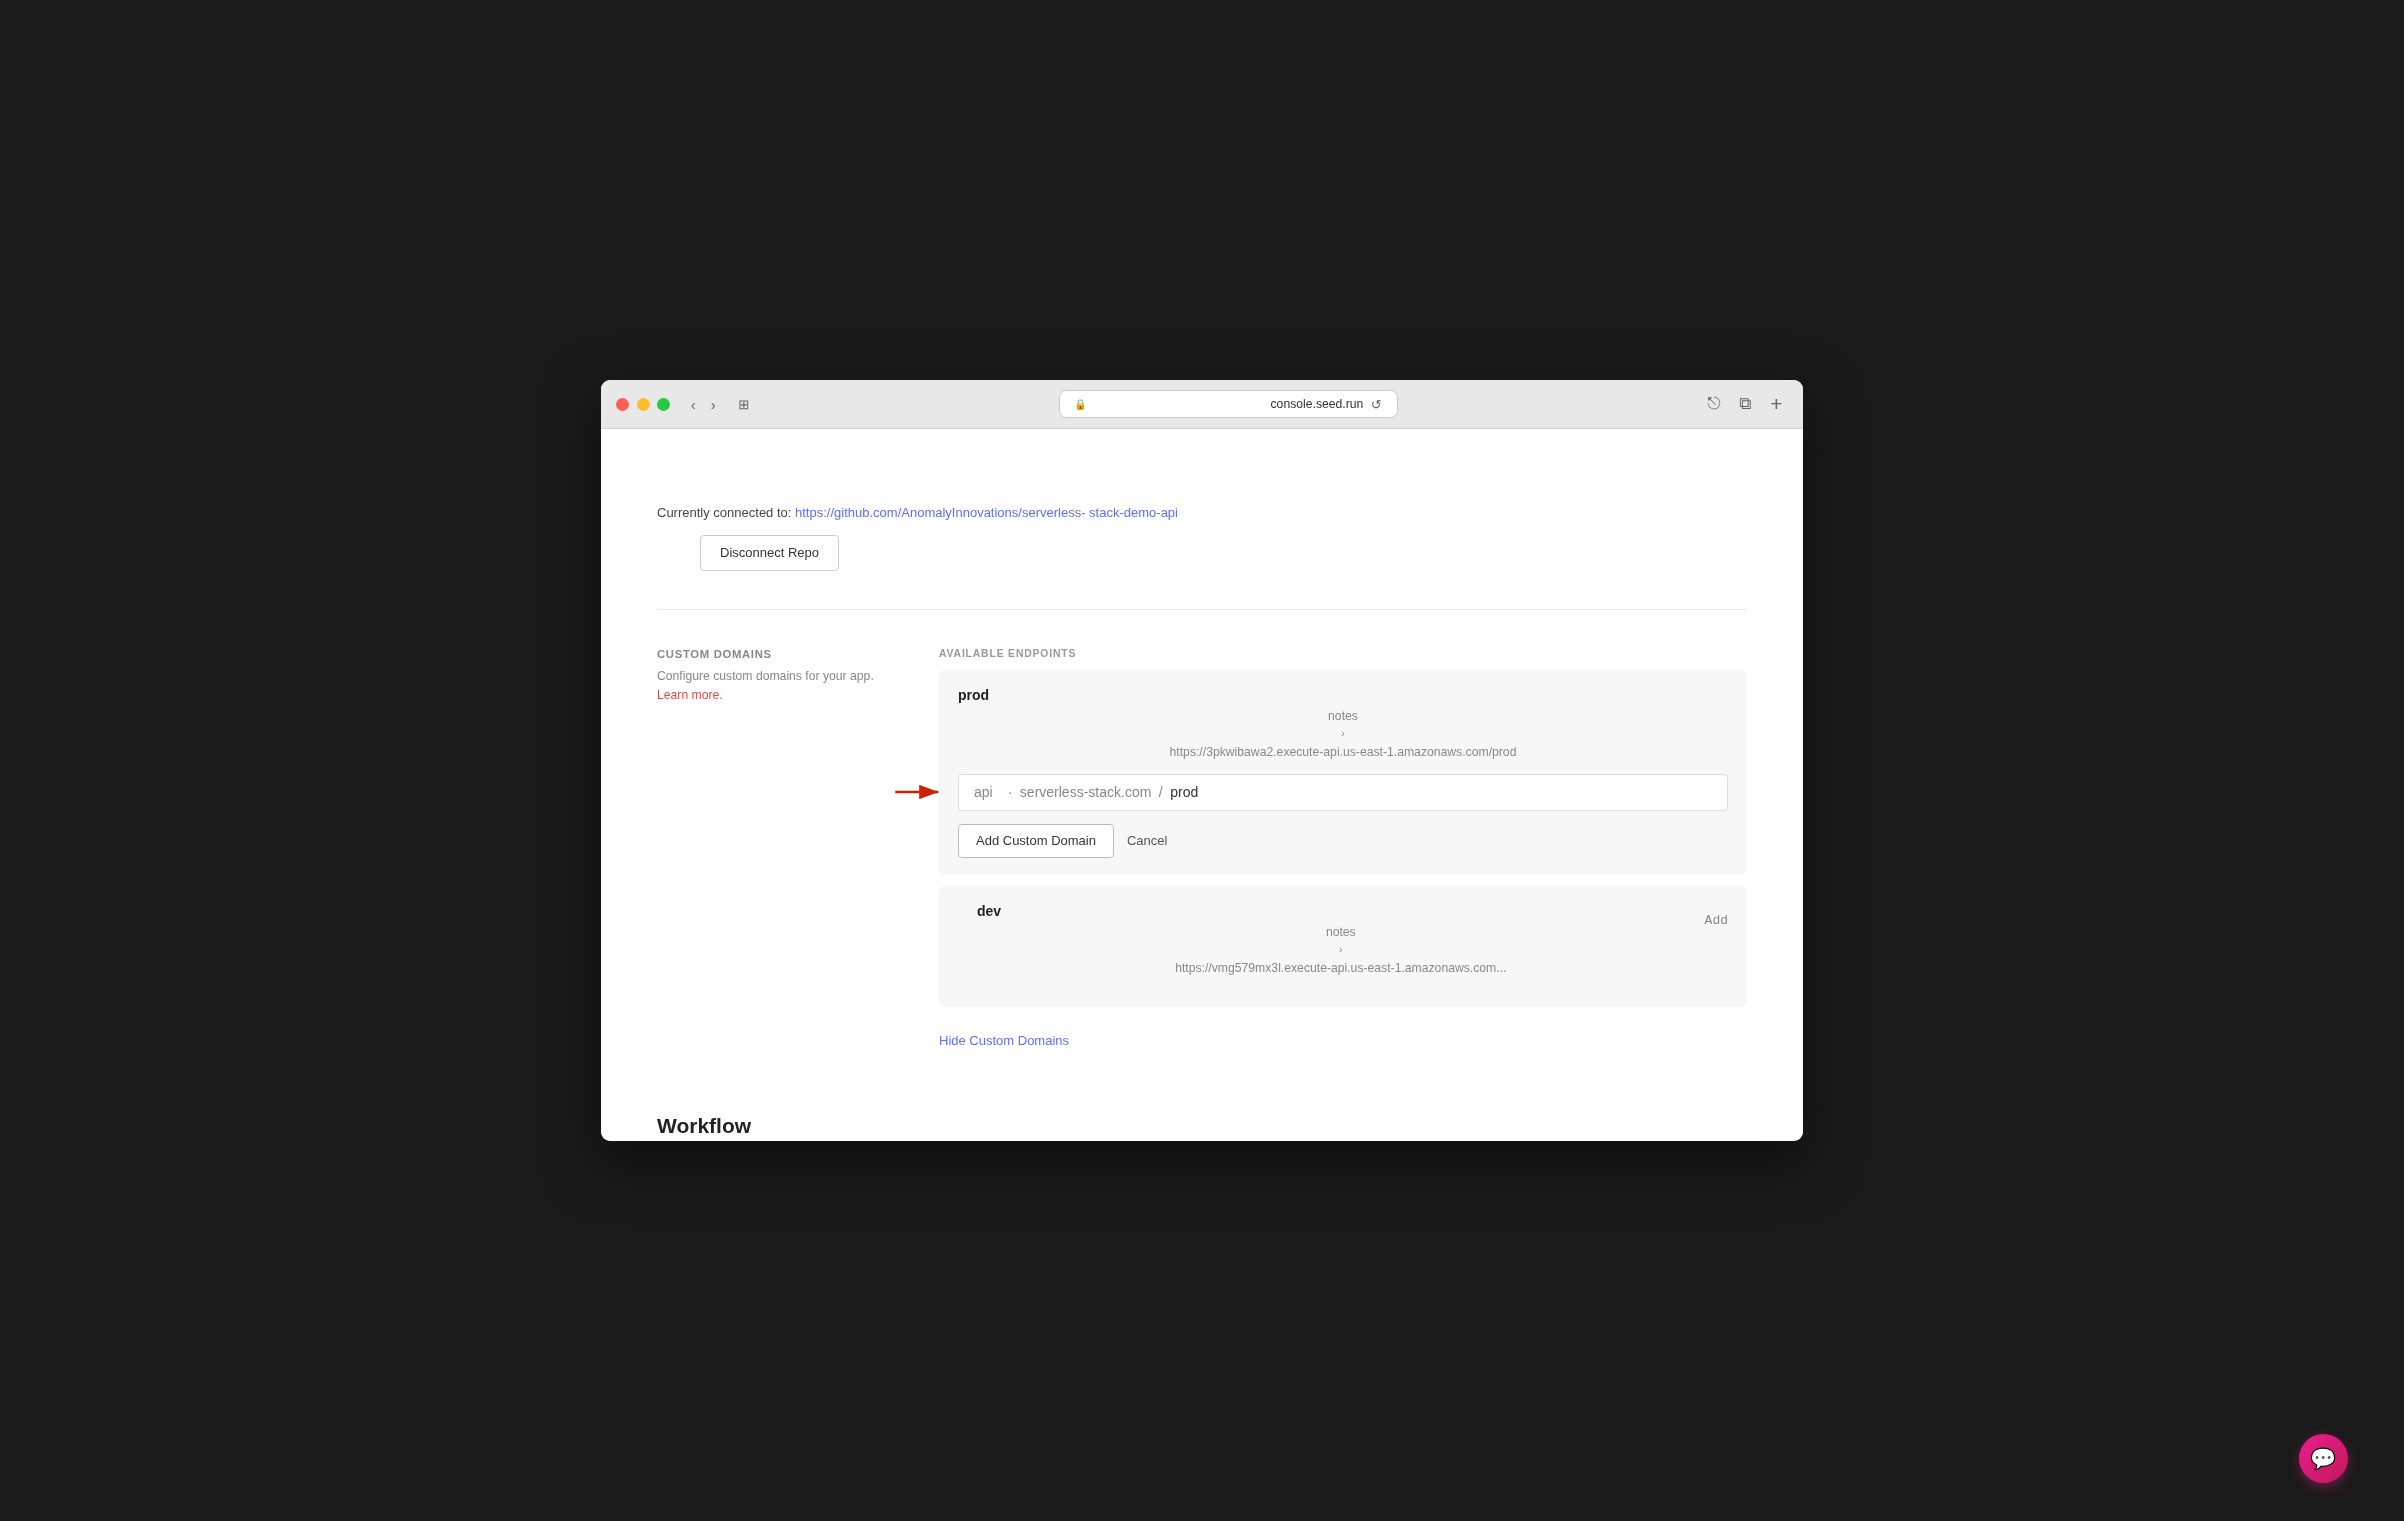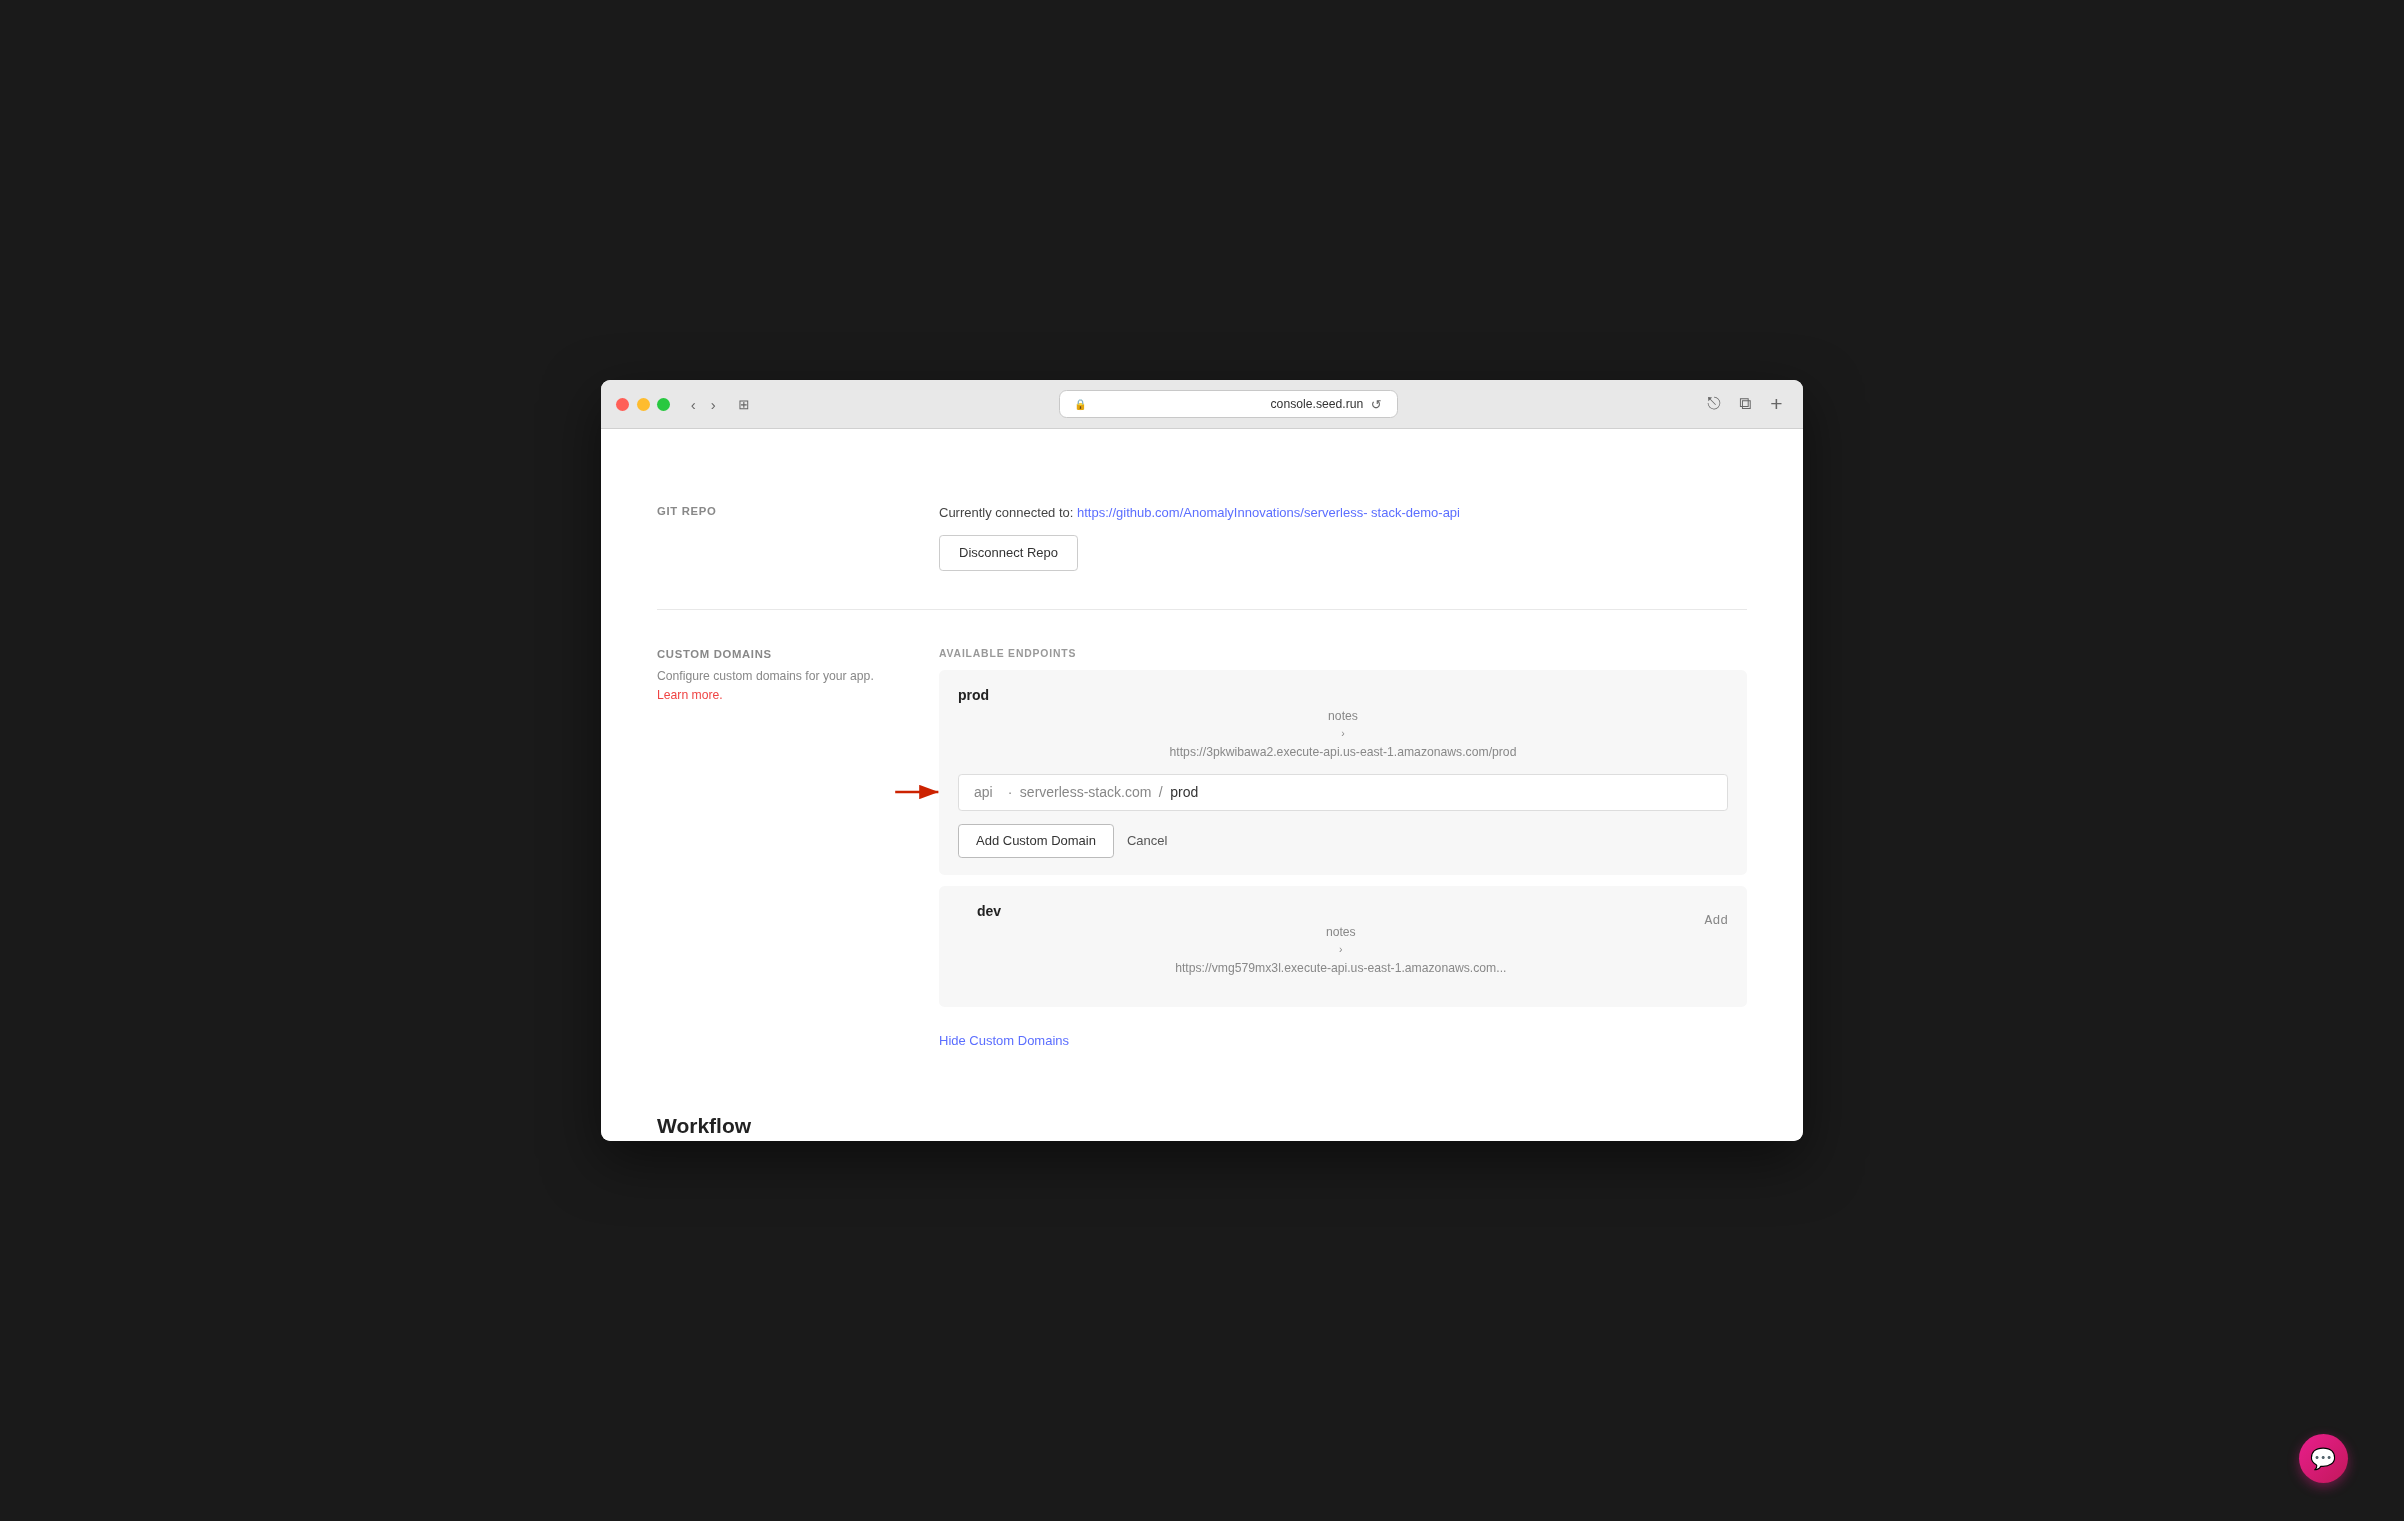--- a/index.html
+++ b/index.html
@@ -194,20 +194,21 @@
 
     .btn-default {
       background: #fff;
       border: 0.9px solid #ccc;
       border-radius: 3.8px;
       padding: 9.4px 19px;
       font-size: 13px;
       color: #333;
       cursor: pointer;
       font-family: inherit;
+      margin-left: 43px;
     }
 
     
     .available-endpoints-label {
       font-size: 10.4px;
       font-weight: 600;
       color: #999;
       letter-spacing: 0.08em;
       text-transform: uppercase;
       margin-bottom: 11.3px;
@@ -422,23 +423,20 @@
     <div class="toolbar-actions">
       <button class="toolbar-btn">⎋</button>
       <button class="toolbar-btn">⧉</button>
       <button class="new-tab-btn">+</button>
     </div>
   </div>
 
   <div class="content-area">
 
     <div class="section-row">
-      <div class="section-label">
-        <h3>GIT REPO</h3>
-      </div>
       <div class="section-content">
         <p class="connected-text">
           <span>Currently connected to: </span><a href="#">https://github.com/AnomalyInnovations/serverless-
 stack-demo-api</a>
         </p>
         <button class="btn-default">Disconnect Repo</button>
       </div>
     </div>
 
     <div class="section-row" style="border-bottom: none;">

